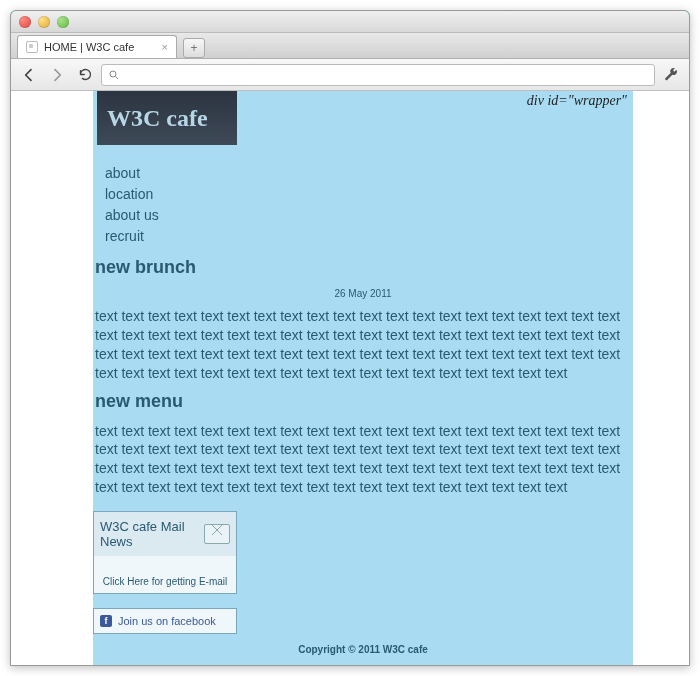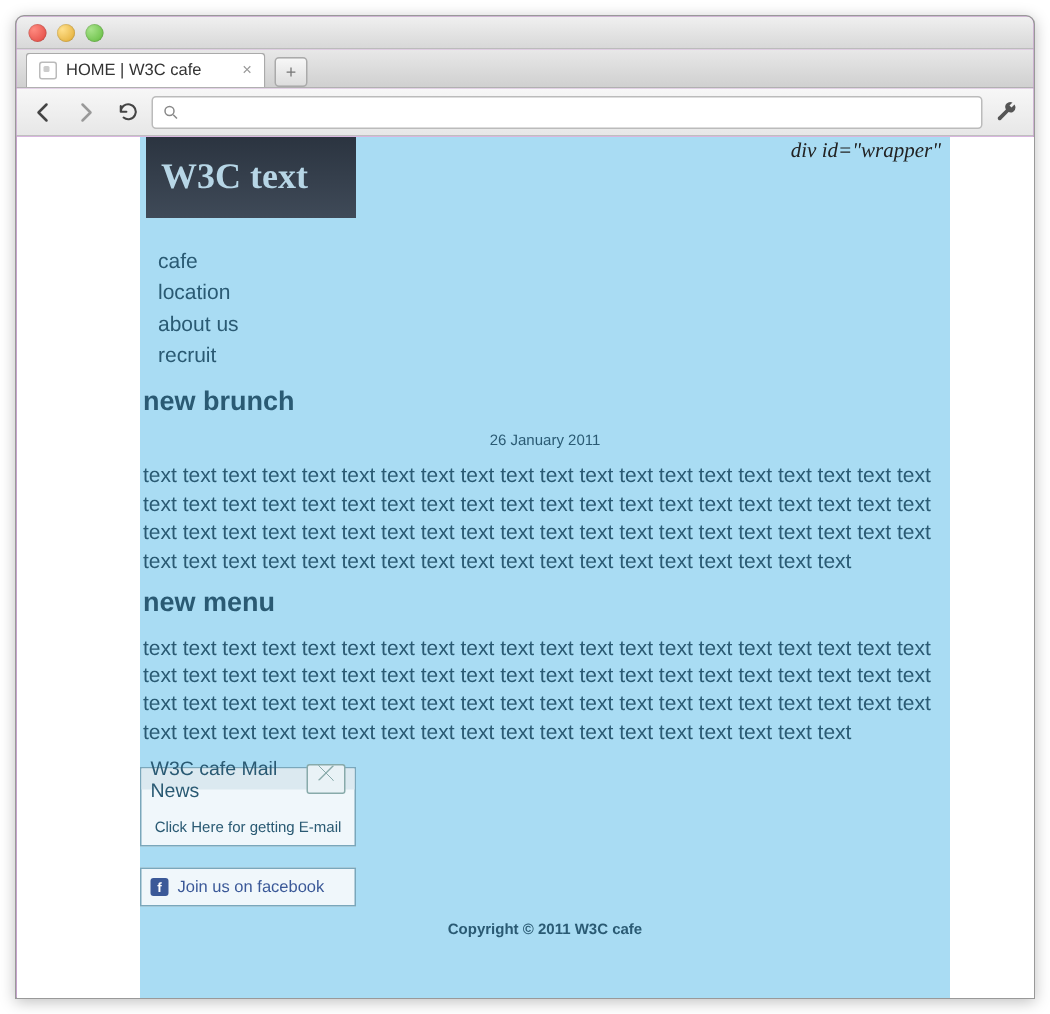--- a/index.html
+++ b/index.html
@@ -2,21 +2,21 @@
 <html><head>
 <meta charset="utf-8">
 <style>
   * { margin: 0; padding: 0; box-sizing: border-box; }
   html, body { width: 700px; height: 676px; font-family: "Helvetica Neue", Arial, sans-serif; background: #fff; overflow: hidden; }
 
   
   .window {
     width: 680px; height: 656px; margin: 10px auto 0 auto;
     border: 1px solid #999; border-radius: 6px 6px 0 0;
-    background: #f0abfc; box-shadow: 0 2px 10px rgba(0,0,0,0.25);
+    background: #14b8a6; box-shadow: 0 2px 10px rgba(0,0,0,0.25);
     position: relative; overflow: hidden;
   }
   .titlebar {
     height: 22px; display: flex; align-items: center; padding: 0 8px;
     background: linear-gradient(#f0f0f0, #d8d8d8); border-bottom: 1px solid #bbb;
   }
   .traffic { display: flex; gap: 7px; }
   .traffic span { width: 12px; height: 12px; border-radius: 50%; display: block; box-shadow: inset 0 0 1px rgba(0,0,0,0.4); }
   .t-close { background: radial-gradient(circle at 30% 30%, #ff8b80, #e0443e); }
   .t-min   { background: radial-gradient(circle at 30% 30%, #ffe08b, #e0a82e); }
@@ -76,21 +76,21 @@
   .nav { margin: 18px 0 10px 12px; line-height: 1.5; }
   .nav a { display:block; color:#2a5a73; font-size:14px; text-decoration:none; }
   .section { margin: 4px 0 8px 0; }
   .section h2 { color:#2a5a73; font-size:18px; font-weight:bold; margin:4px 0 10px 2px; }
   .date { text-align: center; font-size: 10px; color:#2a5a73; margin: 6px 0 8px 0; }
   .body { font-size: 14px; line-height: 1.35; color:#2a5a73; padding: 0 2px; }
 
   .widget {
     width: 144px; border: 1px solid #7aa7bb; background: #f0f7fb; margin: 14px 0 0 0;
   }
-  .widget .hdr { height: 14px; display:flex; align-items:center; padding:0 6px; font-size:13px; }
+  .widget .hdr { height: 44px; display:flex; align-items:center; padding:0 6px; font-size:13px; }
   .mail .hdr { background: #dbe9f0; color:#2a5a73; justify-content:space-between; }
   .mail .hdr .env { width:30px; height:20px; border:1px solid #8aa; border-radius:2px; position:relative; background:#e9f2f6;}
   .mail .hdr .env::before { content:""; position:absolute; left:0; right:0; top:0; height:10px; background:linear-gradient(135deg,transparent 49%, #8aa 49% 51%, transparent 51%),linear-gradient(-135deg,transparent 49%, #8aa 49% 51%, transparent 51%); }
   .mail .sub { font-size: 10px; padding: 20px 6px 6px 6px; color:#2a5a73; text-align:center; }
   .fb .hdr { background: #3b5998; color:#fff; font-weight:bold; font-family:"Lucida Grande",Arial,sans-serif; font-size:14px;}
   .fb .sub { font-size: 11px; padding: 6px; color:#3b5998; display:flex; gap:6px; align-items:center;}
   .fb .sub .ficon{ width:12px; height:12px; background:#3b5998; color:#fff; font-size:9px; display:flex; align-items:center; justify-content:center; border-radius:2px; font-weight:bold;}
   .footer { text-align: center; font-size: 10px; color:#2a5a73; margin-top: 10px; font-weight: bold; }
 </style>
 </head>
@@ -143,33 +143,33 @@
           <path d="M21 7a5 5 0 0 1-6.9 4.6L7 18.7A2 2 0 1 1 4.3 16l7.1-7.1A5 5 0 0 1 18 2l-3 3 2 2 3-3c.6.9 1 1.9 1 3z" fill="#555"></path>
         </svg>
     </div>
   </div>
 
   <div class="viewport">
     <div class="wrapper">
       <div class="wrapper-label">div id="wrapper"</div>
 
       <div class="logo">
-        <span class="logo-text">W3C text</span>
+        <span class="logo-text">W3C cafe</span>
       </div>
 
       <div class="nav">
-        <a href="#">cafe</a>
+        <a href="#">about</a>
         <a href="#">location</a>
         <a href="#">about us</a>
         <a href="#">recruit</a>
       </div>
 
       <div class="section">
         <h2>new brunch</h2>
-        <div class="date">26 January 2011</div>
+        <div class="date">26 May 2011</div>
         <div class="body">text text text text text text text text text text text text text text text text text text text text text text text text text text text text text text text text text text text text text text text text text text text text text text text text text text text text text text text text text text text text text text text text text text text text text text text text text text text text text text</div>
       </div>
 
       <div class="section">
         <h2>new menu</h2>
         <div class="body">text text text text text text text text text text text text text text text text text text text text text text text text text text text text text text text text text text text text text text text text text text text text text text text text text text text text text text text text text text text text text text text text text text text text text text text text text text text text text text</div>
       </div>
 
       <div class="widget mail">
         <div class="hdr">

